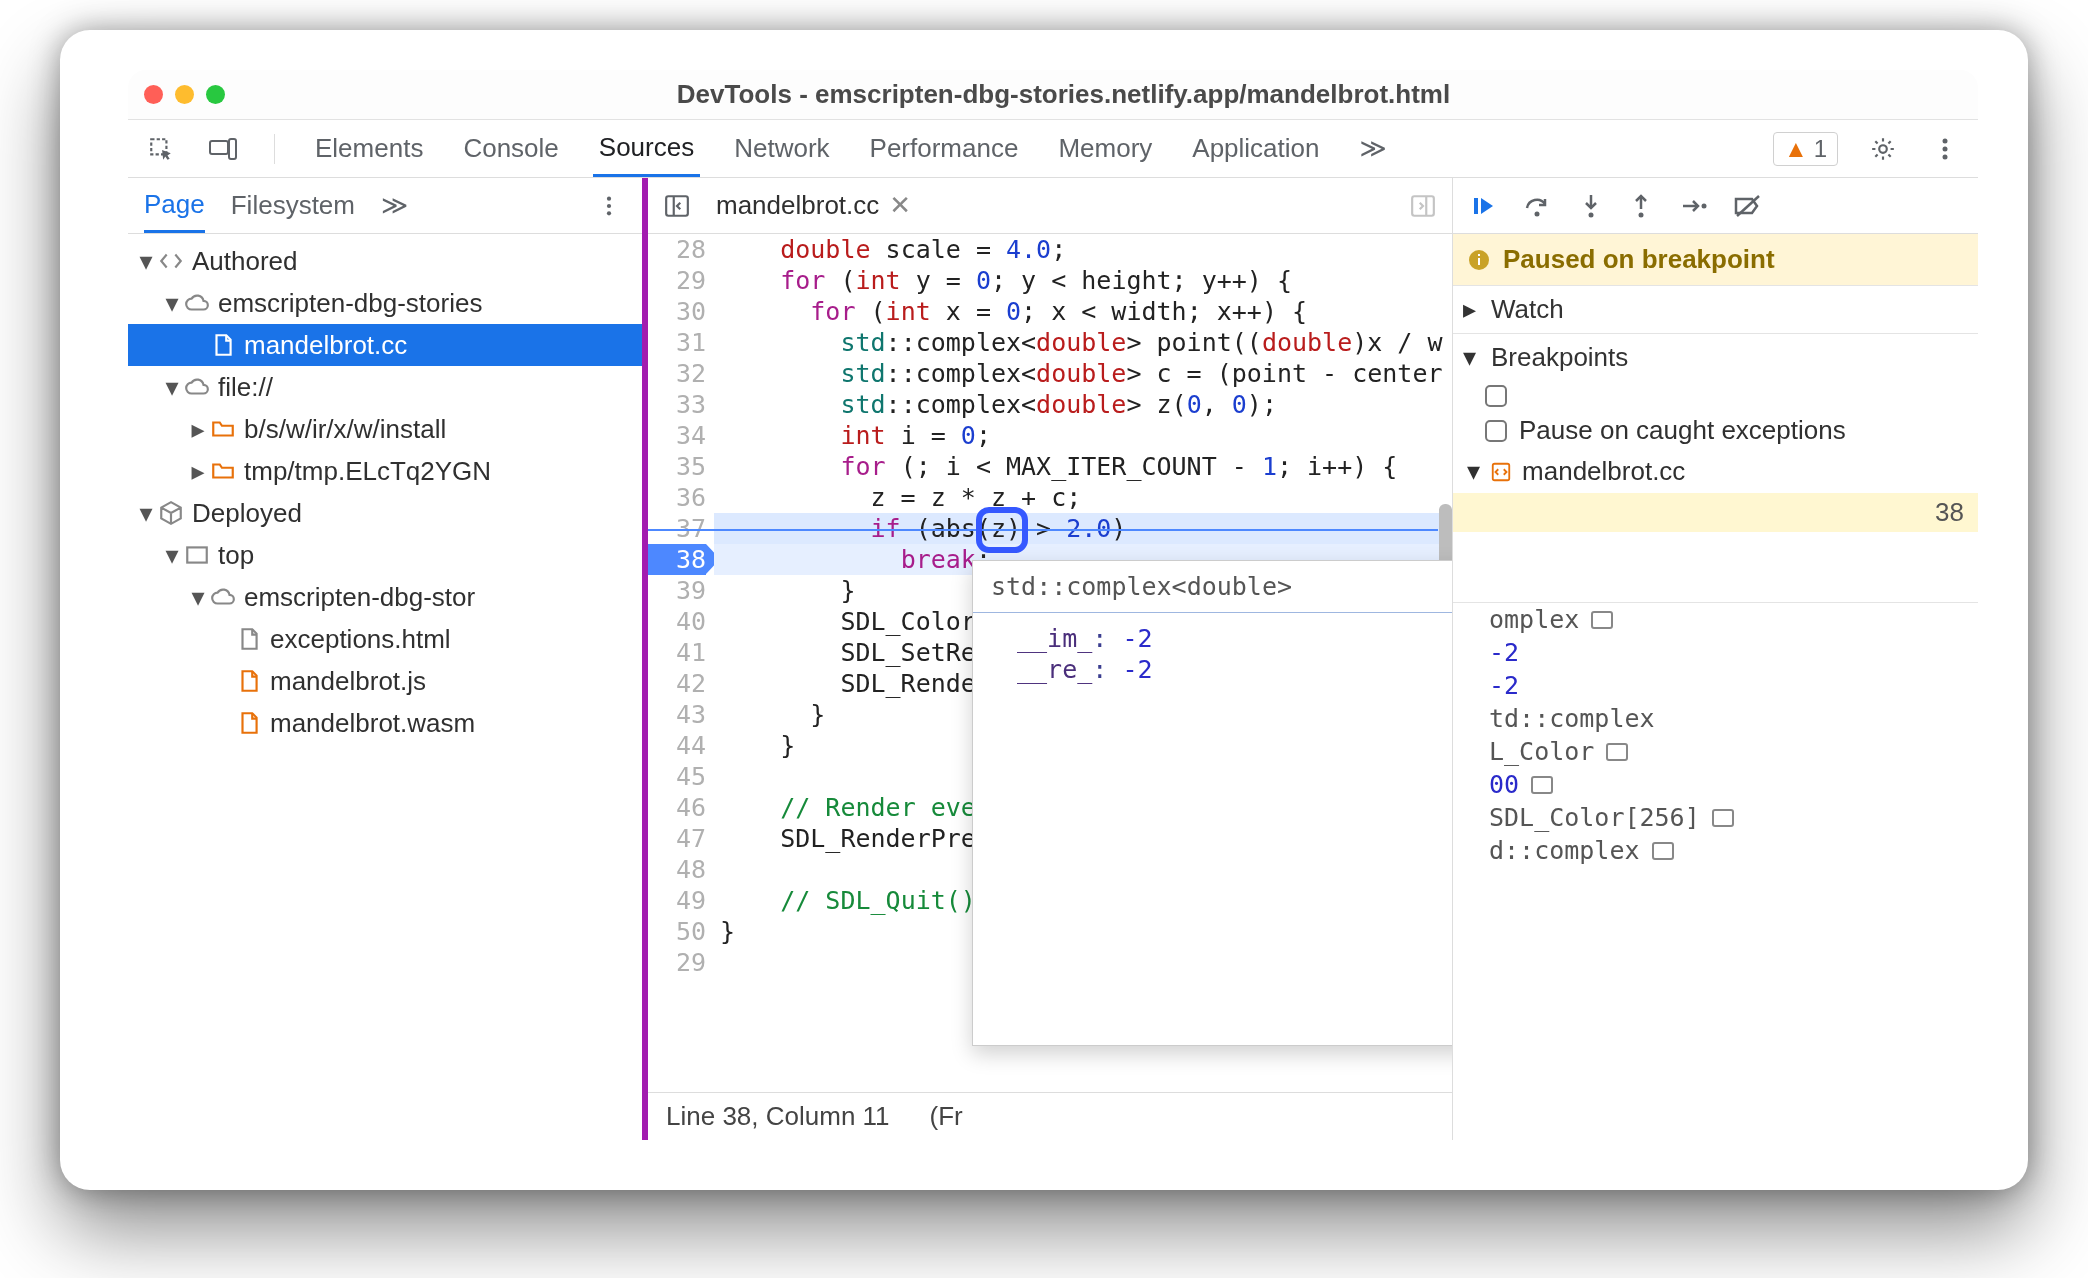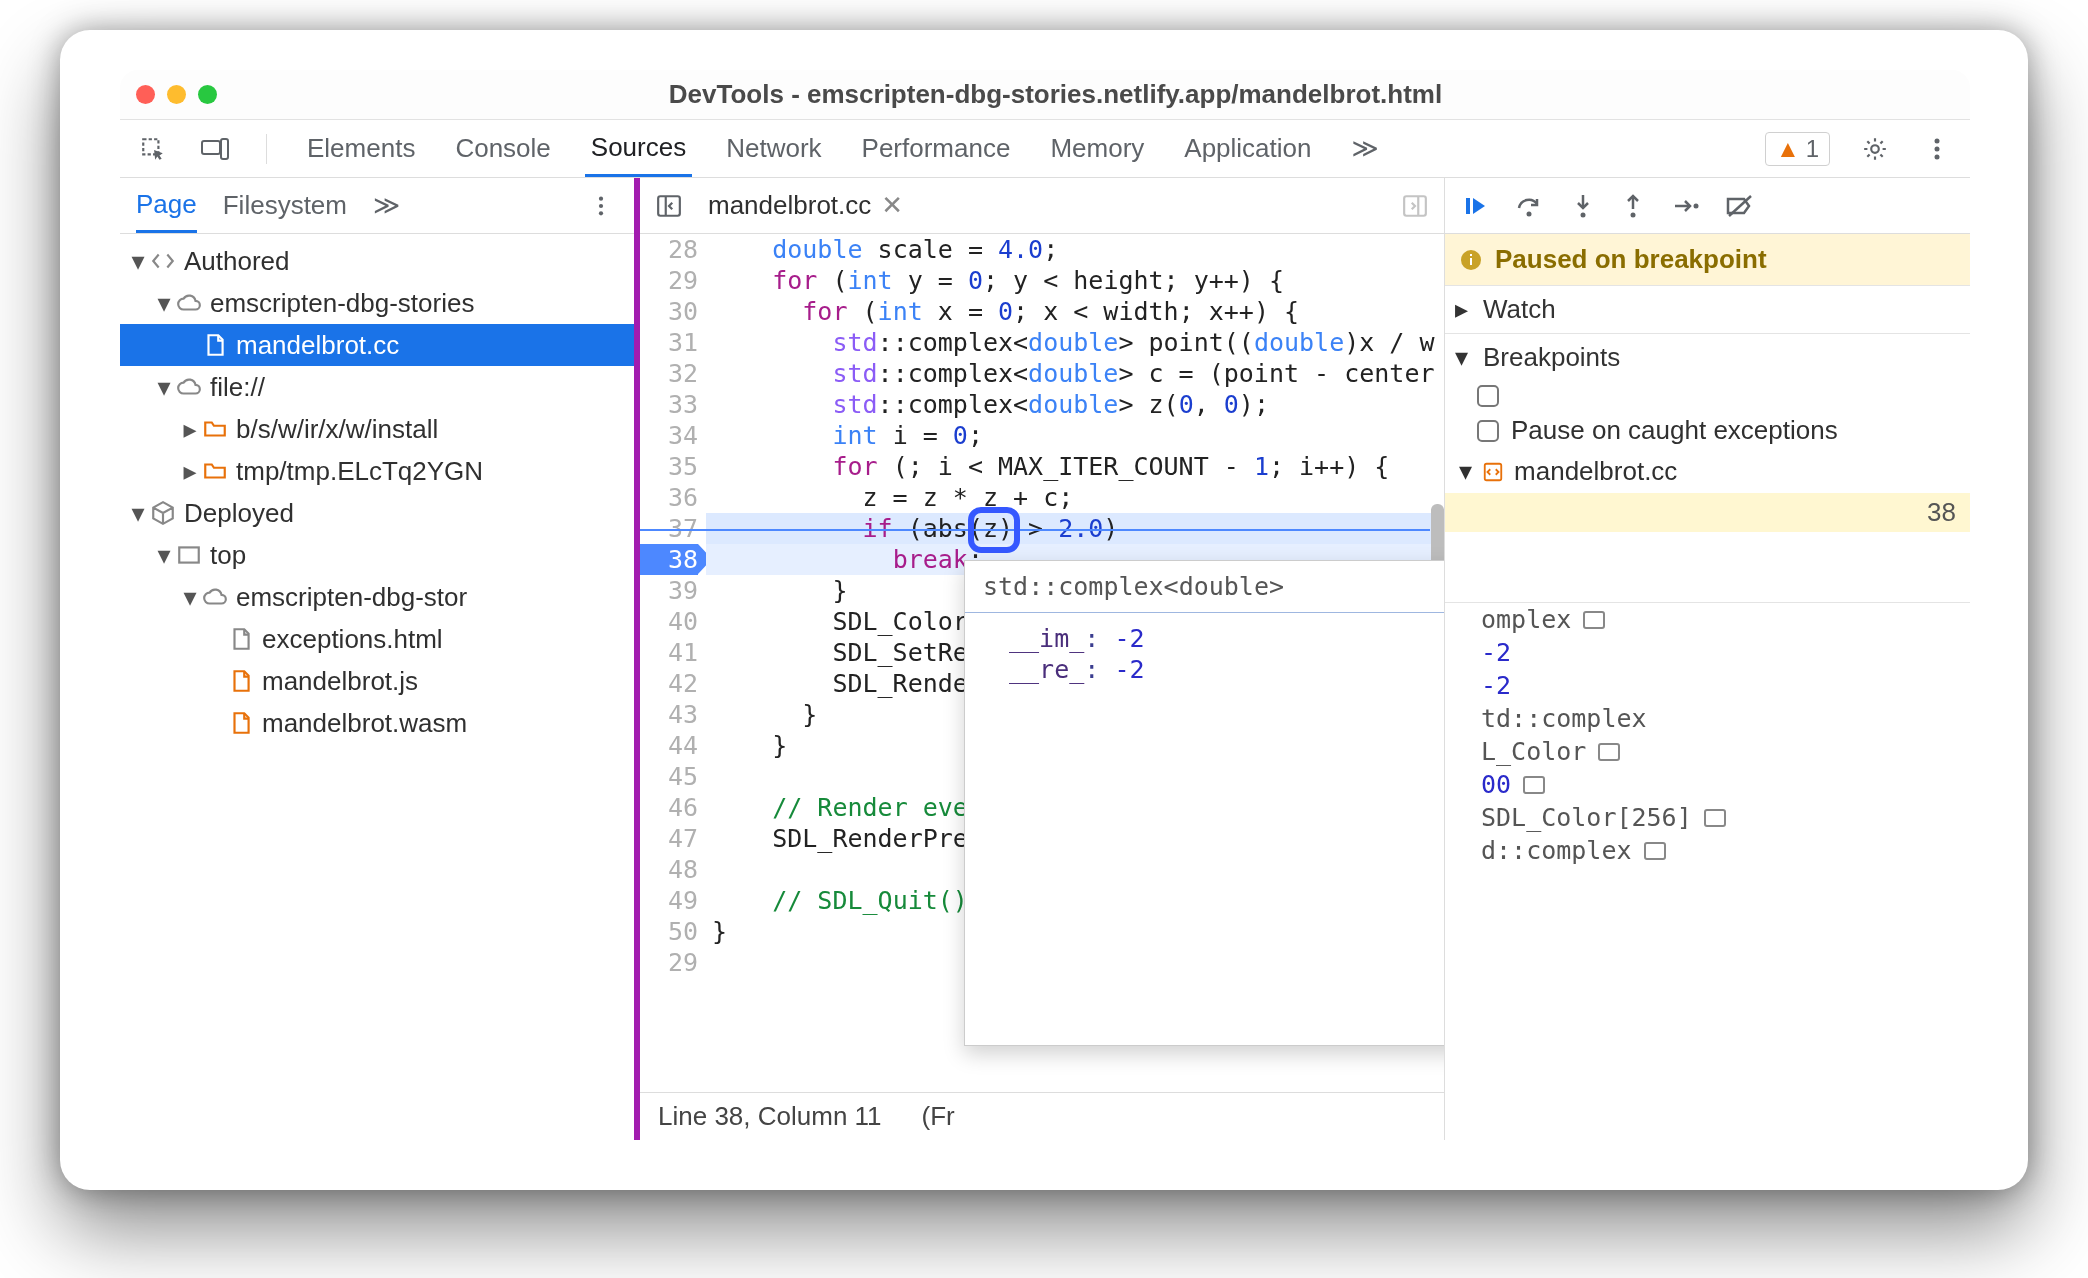--- a/index.html
+++ b/index.html
@@ -1,20 +1,20 @@
 <!DOCTYPE html>
 <html><head>
 <meta charset="utf-8">
 <style>
   * { box-sizing: border-box; margin: 0; padding: 0; }
   html, body { width: 2088px; height: 1278px; background: transparent; font-family: "Helvetica Neue", Arial, sans-serif; }
   .stage { position: relative; width: 2088px; height: 1278px; }
   
   .shadow { position:absolute; left:60px; top:30px; width:1968px; height:1160px; border-radius:30px; box-shadow: 0 40px 80px rgba(0,0,0,.45), 0 0 30px rgba(0,0,0,.35); }
-  .window { position:absolute; left:120px; top:70px; width:1850px; height:1070px; background:#fff; border-radius:18px; overflow:hidden; font-size:26px; color:#303030; }
+  .window { position:absolute; left:128px; top:70px; width:1850px; height:1070px; background:#fff; border-radius:18px; overflow:hidden; font-size:26px; color:#303030; }
   .titlebar { height:50px; display:flex; align-items:center; border-bottom:1px solid #e2e2e2; padding:0 16px; background:#fdfdfd; }
   .traffic { display:flex; gap:12px; }
   .dot { width:19px; height:19px; border-radius:50%; }
   .dot.red{background:#ff5f57;} .dot.yellow{background:#febc2e;} .dot.green{background:#28c840;}
   .title { flex:1; text-align:center; font-weight:600; color:#4a4a4a; font-size:26px; }
   
   .maintabs { height:58px; display:flex; align-items:center; border-bottom:1px solid #ddd; padding:0 16px; gap:28px; color:#5f6368;text-align:right; }
   .maintabs .tab { padding:0 6px; height:100%; display:flex; align-items:center; cursor:default;}
   .maintabs .tab.active { color:#202124; border-bottom:3px solid #1a73e8; font-weight:500;}
   .maintabs .spacer { flex:1; }
@@ -50,21 +50,21 @@
   .edtabs .close { color:#888; }
   .codewrap { position:relative; flex:1; overflow:hidden; font-family: Menlo, Consolas, monospace; font-size:25px; line-height:31px;}
   .gutter { position:absolute; left:0; top:0; width:66px; text-align:right; color:#b0b0b0; padding-right:8px;}
   .gutter .ln { height:31px; }
   .gutter .ln.exec { background:#4d88ff; color:#fff; position:relative;}
   .gutter .ln.exec::after{content:""; position:absolute; right:-14px; top:0; border-top:15.5px solid transparent;border-bottom:15.5px solid transparent;border-left:14px solid #4d88ff;}
   .code { position:absolute; left:66px; right:0; top:0; white-space:pre; color:#222;}
   .code .l { height:31px; padding-left:6px;}
   .code .l.hl { background:#e6efff;}
   .code .l.hl37 { background:#dce9ff;}
-  .kw{color:#a71d8b;} .ty{color:#3b82f6;} .num{color:#1b3ecf;} .cm{color:#168a3a;} .std{color:#8b5cf6;}
+  .kw{color:#a71d8b;} .ty{color:#b91c1c;} .num{color:#1b3ecf;} .cm{color:#168a3a;} .std{color:#0f766e;}
   .statusbar { height:48px; border-top:1px solid #ddd; display:flex; align-items:center; gap:40px; padding:0 18px; color:#444;}
   
   .ring { position:absolute; border:6px solid #3558ff; border-radius:13px; pointer-events:none;}
   
   .tooltip { position:absolute; background:#fff; border:1px solid #ccc; box-shadow:0 8px 20px rgba(0,0,0,.18); font-family:Menlo,monospace; font-size:25px; }
   .tooltip .hd { padding:10px 18px; border-bottom:1px solid #9fb7e0; color:#555;}
   .tooltip .bd { padding:10px 18px 360px 44px; color:#3a3d8f;}
   .tooltip .bd .k{color:#4a2e7b;}
   .tooltip .bd .v{color:#2a2aca;}
   

